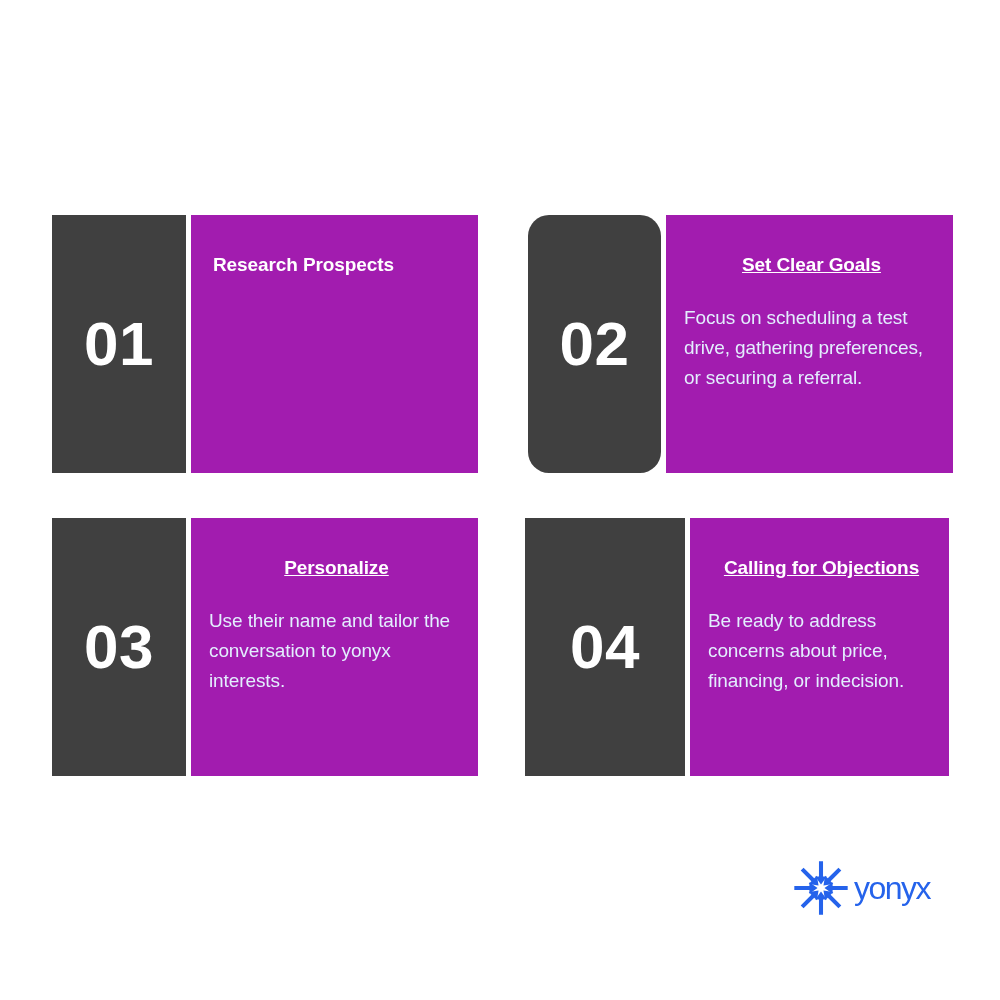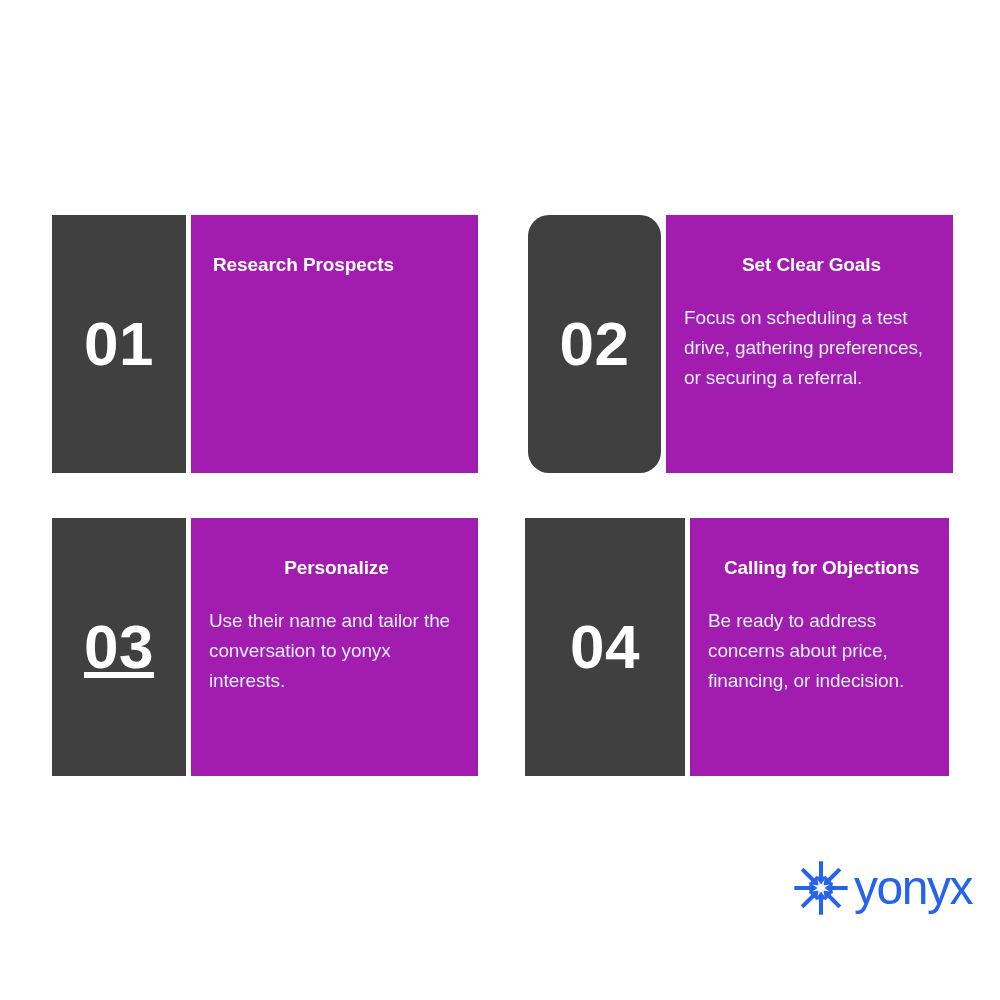--- a/index.html
+++ b/index.html
@@ -67,21 +67,21 @@
     background: #404040;
     color: #ffffff;
     flex: 0 0 auto;
     display: flex;
     align-items: center;
     justify-content: center;
     box-sizing: border-box;
   }
   .card.c1 .num-panel { width: 134px; }
   .card.c2 .num-panel { width: 133px; border-radius: 21px; }
-  .card.c3 .num-panel { width: 134px; text-decoration: underline; }
+  .card.c3 .num-panel { width: 134px; }
   .card.c4 .num-panel { width: 160px; }
 
   .num-text {
     font-size: 62px;
     line-height: 62px;
     font-weight: 700;
     letter-spacing: 0.5px;
     color: #ffffff;
     display: block;
   }
@@ -103,21 +103,21 @@
 
   .card-heading {
     font-size: 19px;
     line-height: 24px;
     font-weight: 700;
     color: #ffffff;
     margin: 0 0 26px 0;
     letter-spacing: -0.1px;
     display: block;
   }
-  .card-heading.center { text-align: center; }
+  .card-heading.center { text-align: center; text-decoration: underline; }
   .card-heading.left   { text-align: left; }
 
   .card-body {
     font-size: 19px;
     line-height: 30px;
     font-weight: 400;
     color: #E3EEFE;
     margin: 0;
     display: block;
     letter-spacing: -0.1px;
@@ -133,21 +133,21 @@
     display: flex;
     align-items: center;
   }
   .logo-mark {
     width: 58px;
     height: 58px;
     flex: 0 0 auto;
     display: block;
   }
   .logo-word {
-    font-size: 48px;
+    font-size: 32px;
     line-height: 46px;
     font-weight: 400;
     color: #2563EB;
     letter-spacing: -1.5px;
     margin-left: 4px;
     display: block;
   }
 </style>
 </head>
 <body>

